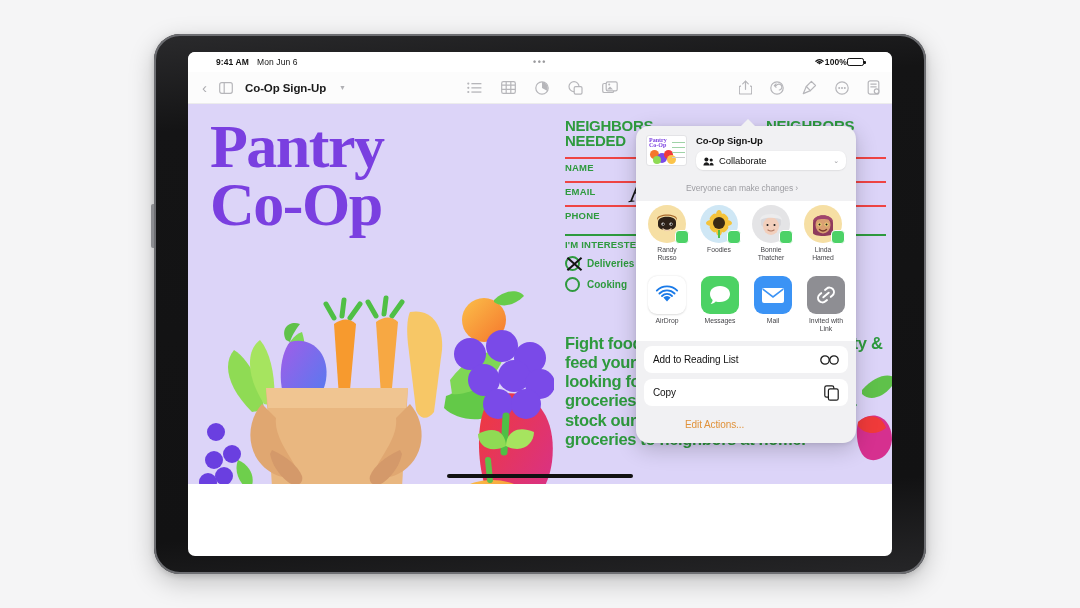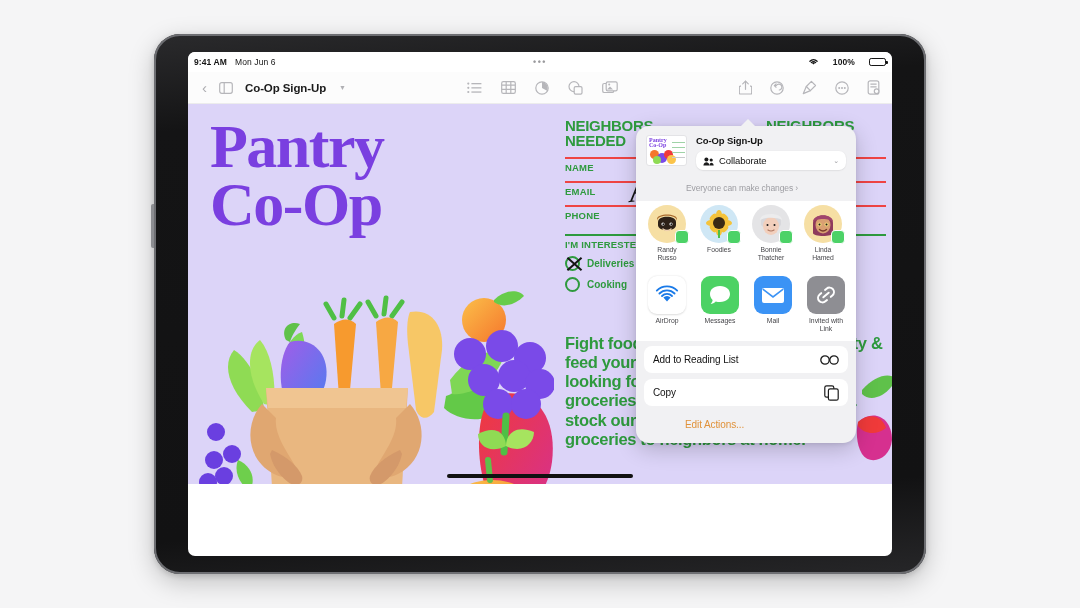--- a/index.html
+++ b/index.html
@@ -41,31 +41,31 @@
     background: #ffffff;
     border-radius: 7px;
     overflow: hidden;
   }
 
   
   #status-bar {
     position: relative; height: 20px; width: 100%;
     background: #ffffff;
     display: flex; align-items: center;
-    padding: 0 6px;
+    padding: 0 28px;
     font-size: 8.5px; font-weight: bold; color: #141414;
     letter-spacing: .1px;
   }
   #status-time { margin-right: 8px; }
   #status-date { font-weight: normal; }
   #status-center-dots {
     position: absolute; left: 50%; transform: translateX(-50%);
     letter-spacing: 1.5px; color: #9a9a9d; font-size: 9px;
   }
-  #status-right { margin-left: auto; display: flex; align-items: center; gap: 14px; }
+  #status-right { margin-left: auto; display: flex; align-items: center; gap: 0; }
   #battery-percent { font-size: 8.5px; font-weight: bold; }
   #battery-icon {
     width: 17px; height: 8px; border: 1px solid #141414; border-radius: 2.2px;
     position: relative; padding: 1px;
   }
   #battery-icon::after {
     content: ""; position: absolute; right: -3px; top: 2.2px;
     width: 1.6px; height: 3px; background: #141414; border-radius: 0 1px 1px 0;
   }
   #battery-fill { width: 100%; height: 100%; background: #141414; border-radius: 1px; }

